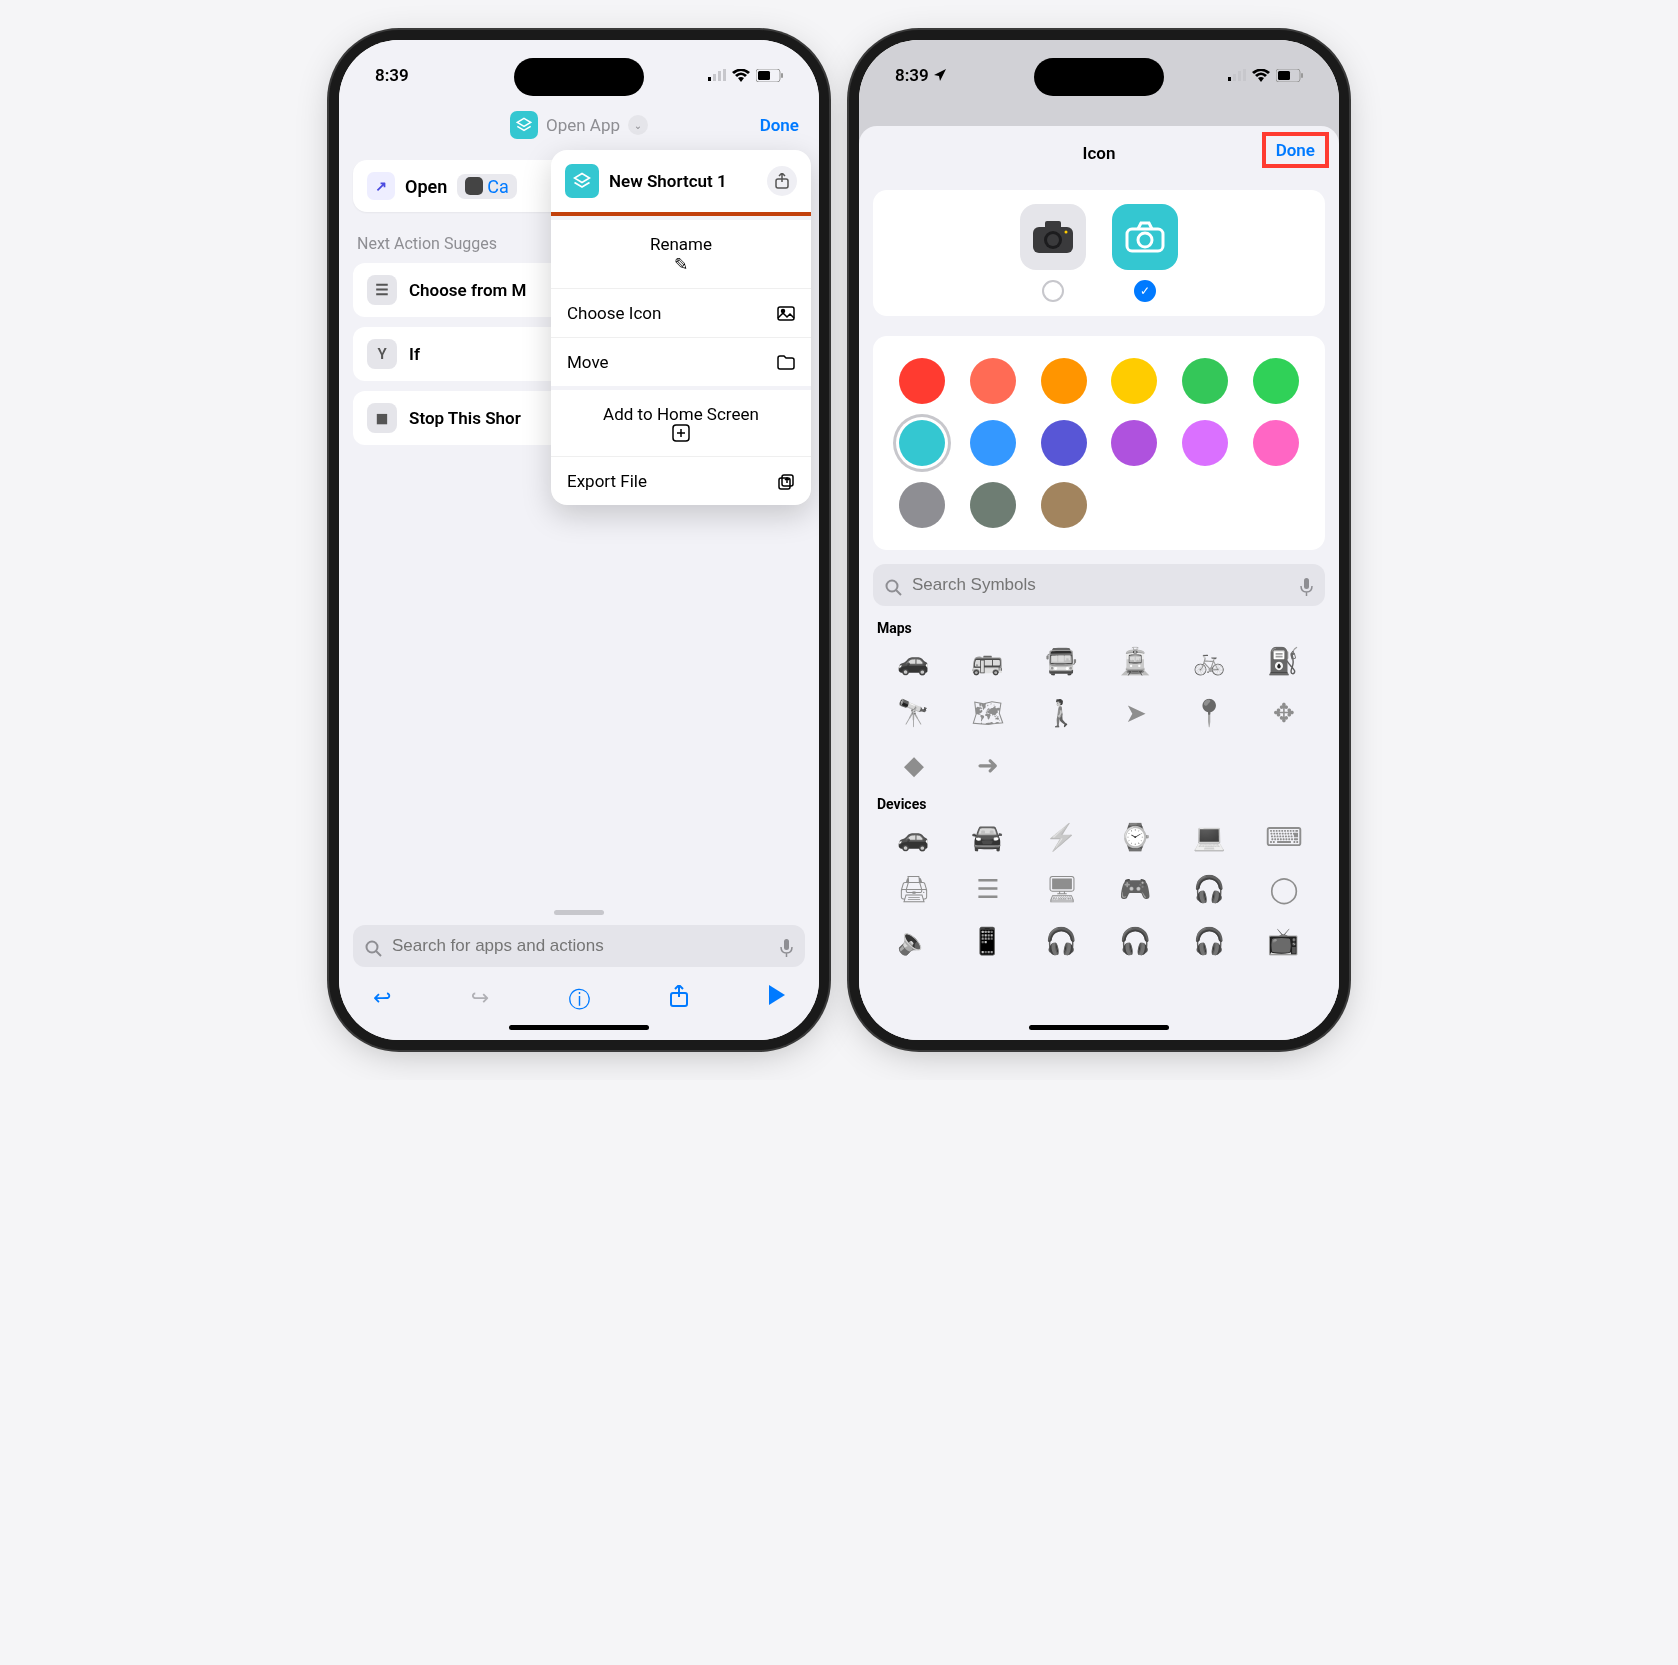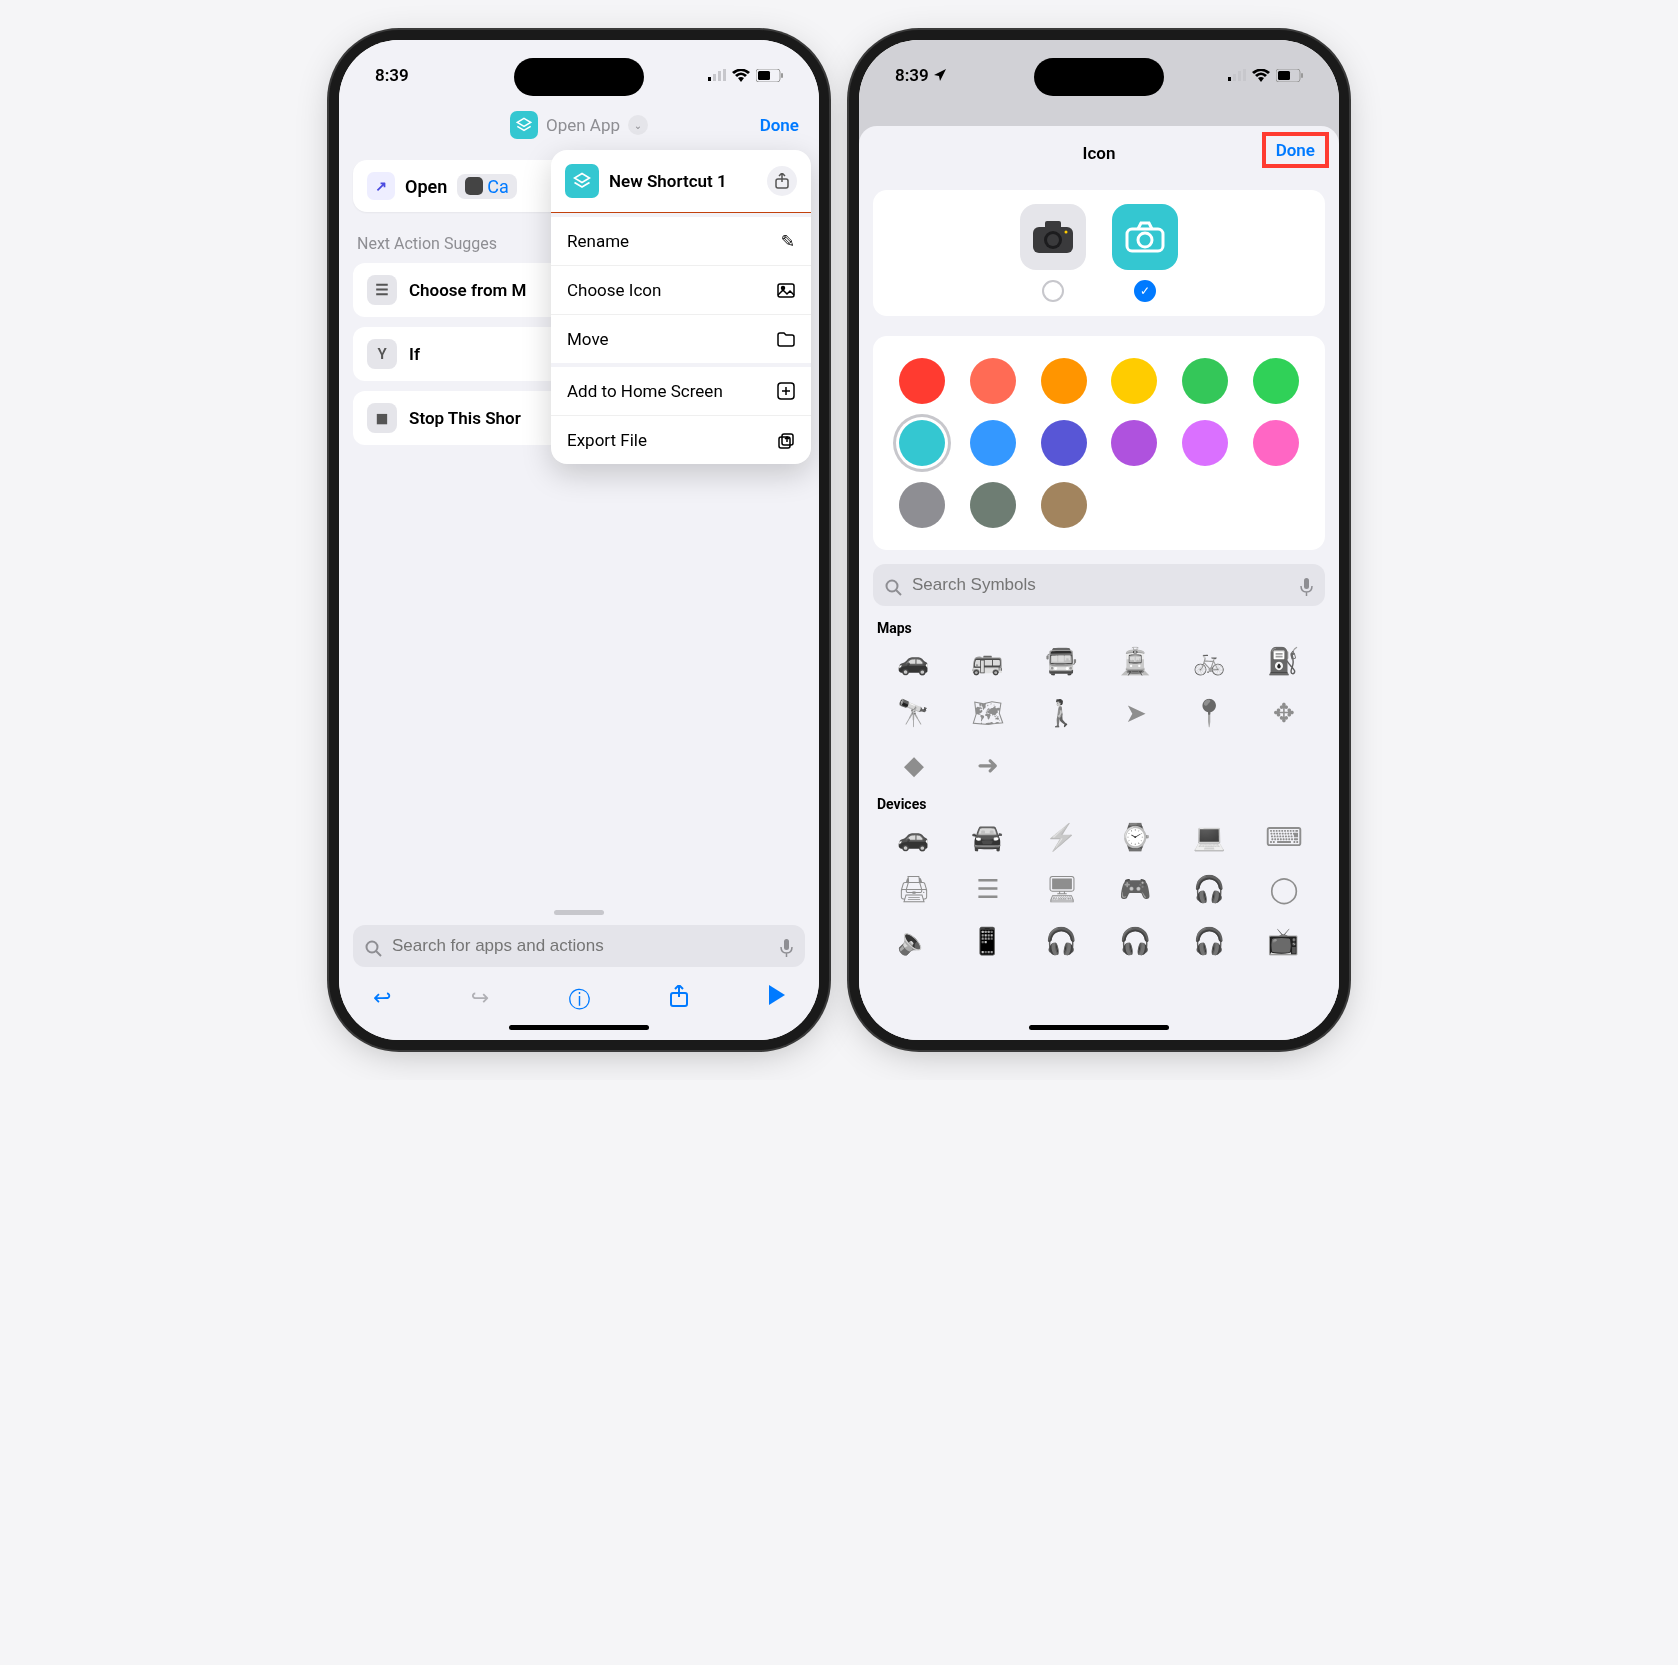--- a/index.html
+++ b/index.html
@@ -94,32 +94,32 @@
     width:30px;height:30px;border-radius:8px;background:#e5e5ea;
     display:flex;align-items:center;justify-content:center;color:#555;font-size:15px;
   }
   .popover {
     position:absolute; top:0; right:8px; width:260px;
     background:#fff; border-radius:16px; box-shadow: 0 10px 30px rgba(0,0,0,0.18);
     overflow:hidden;
   }
   .pop-head {
     display:flex; align-items:center; gap:10px; padding:14px 14px;
-    border-bottom:1px solid #c2410c;
+    border-bottom:4px solid #c2410c;
   }
   .pop-head .ptitle { flex:1; font-weight:600; font-size:17px; }
   .share-ring { width:30px;height:30px;border-radius:50%;background:#efeff4;
     display:flex;align-items:center;justify-content:center;color:#555;font-size:15px; }
   .pop-group { border-top:4px solid #f2f2f7; }
   .pop-group:first-of-type { border-top:none; }
   .pop-item {
     display:flex; align-items:center; justify-content:space-between;
     padding:14px 16px; font-size:17px; border-top:1px solid #efefef;
   }
-  .pop-item:first-child { border-top:none; }
+  .pop-item:first-child { border-top:none;flex-direction:column; }
   .pop-item .pi-icon { color:#000; font-size:17px; }
   .searchbar {
     margin:0 14px 8px; background:#e4e4ea; border-radius:12px;
     display:flex; align-items:flex-end; padding:10px 12px; gap:8px; color:#8e8e93;
   }
   .searchbar input {
     border:none; background:transparent; flex:1; font-size:17px; outline:none;
     color:#000;
   }
   .toolbar {

